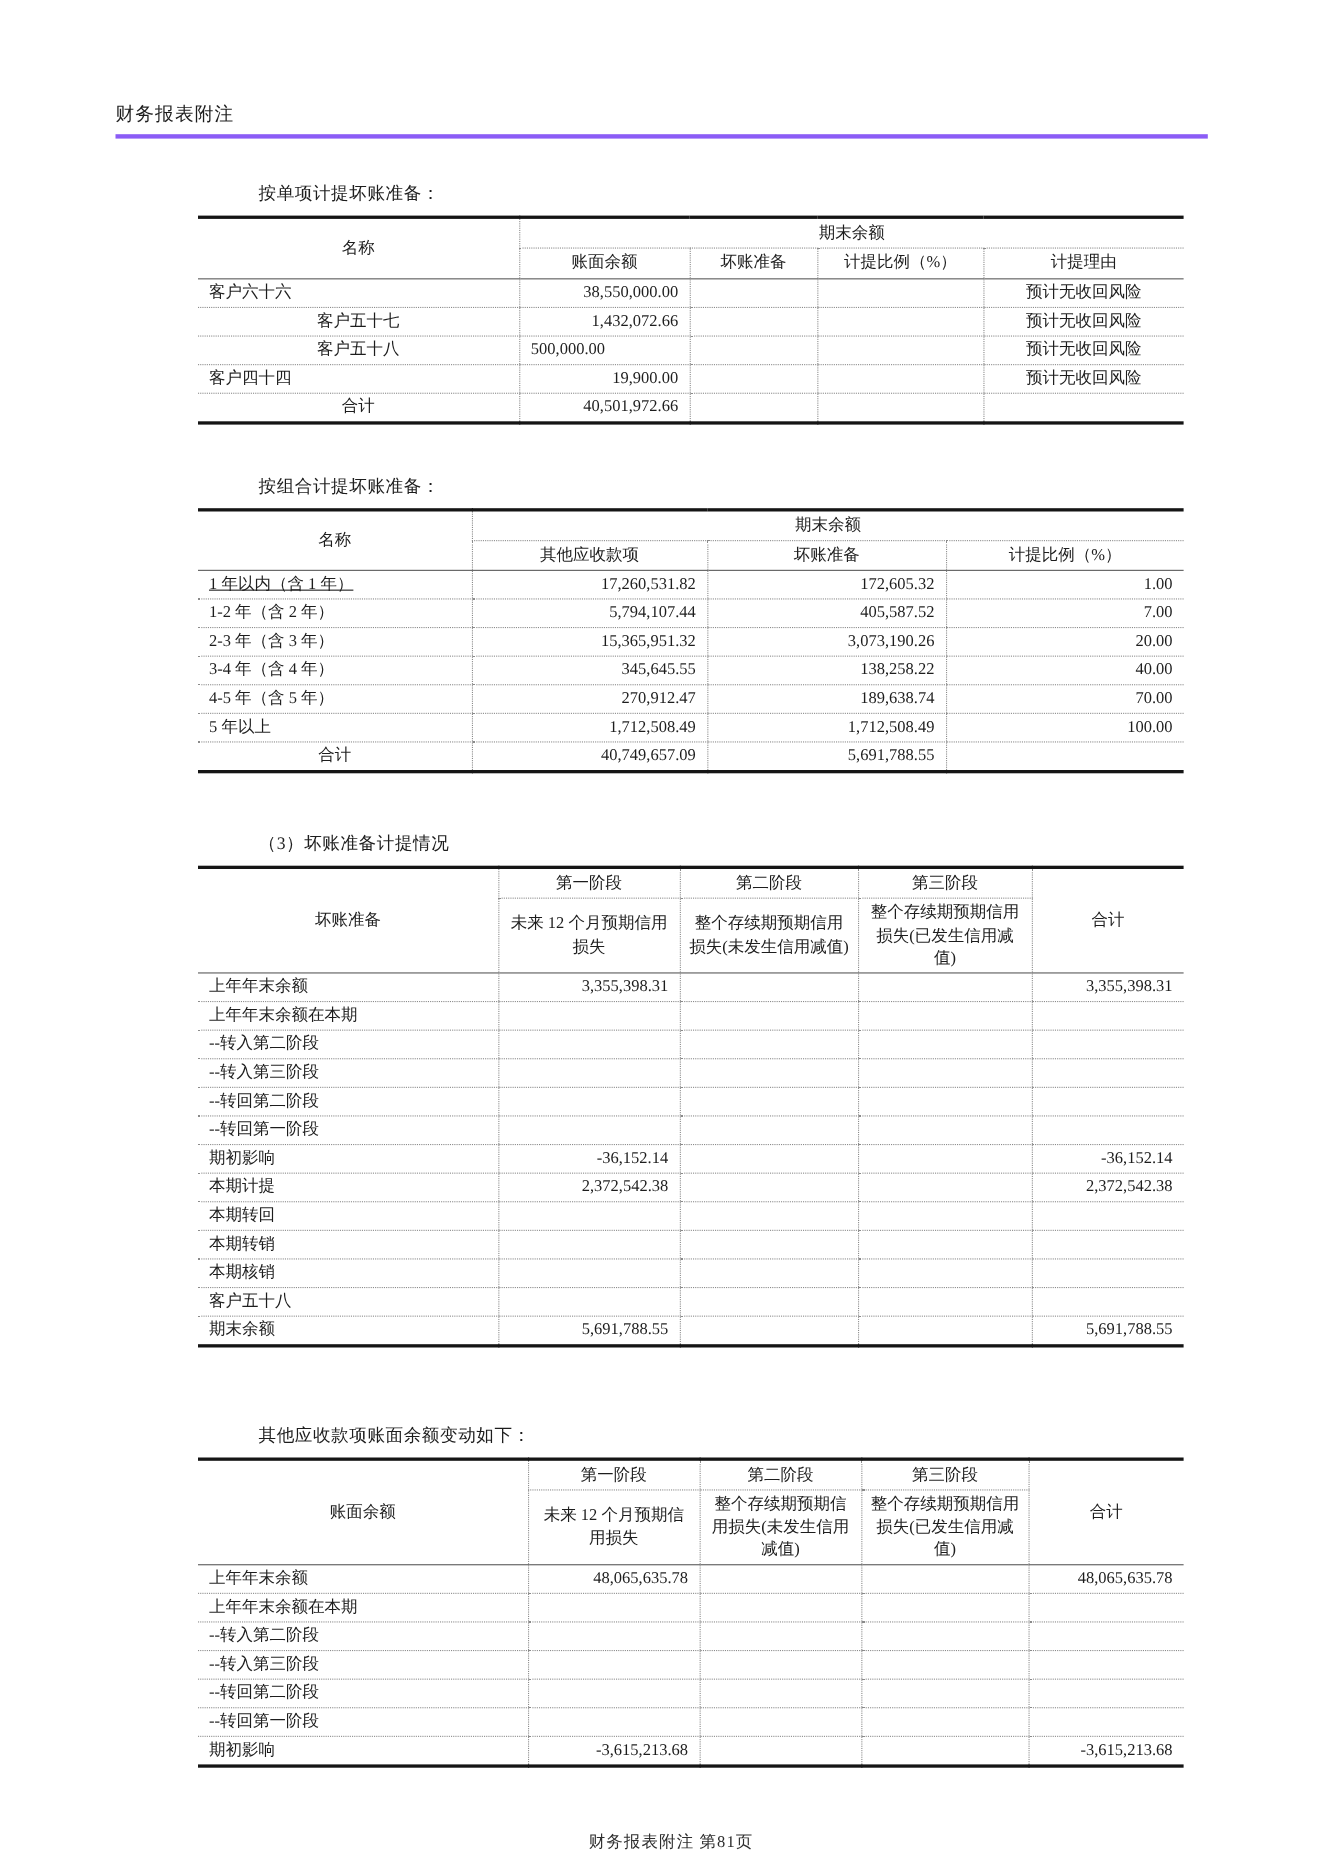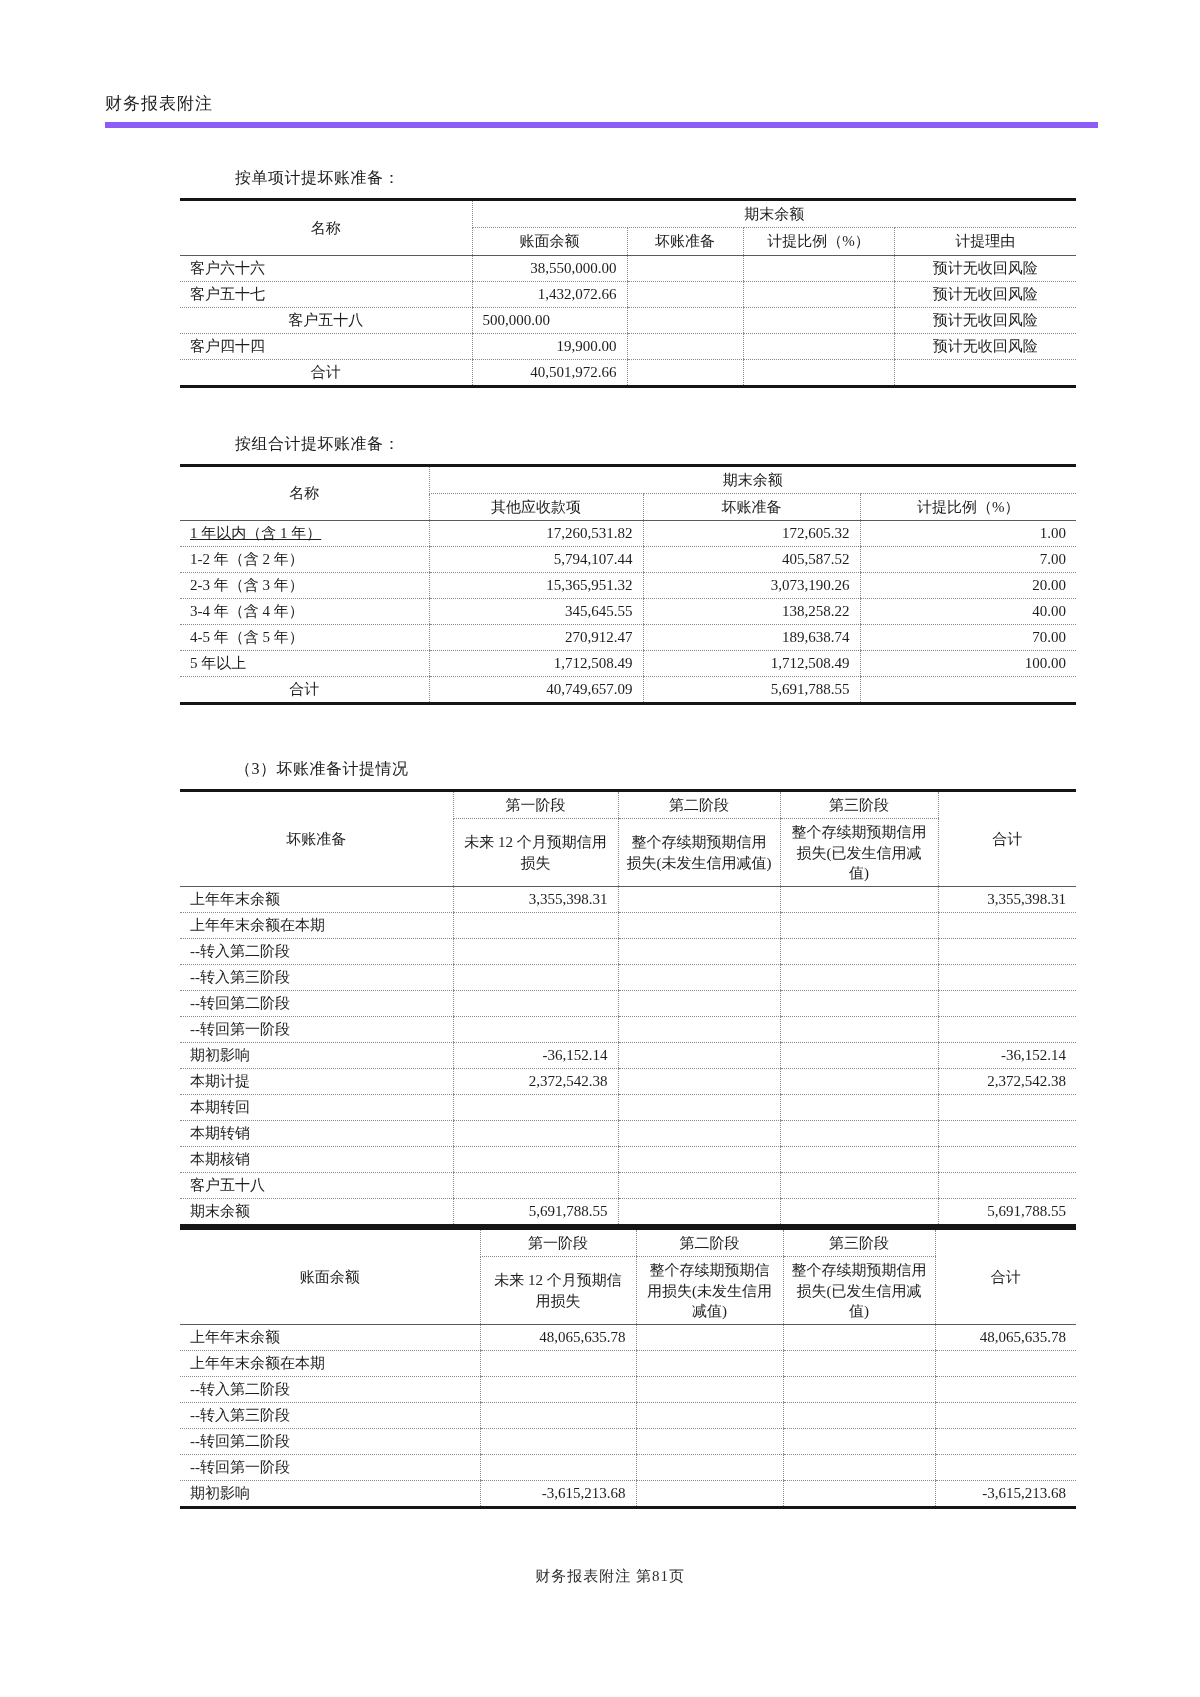--- a/index.html
+++ b/index.html
@@ -5,21 +5,21 @@
   html,body{margin:0;padding:0;background:#ffffff;}
   .page{
     width:1200px;height:1697px;background:#ffffff;position:relative;
     box-sizing:border-box;padding-top:92px;
     font-family:"Liberation Serif","DejaVu Serif",serif;
     color:#1d1d1d;
   }
   .doc-header{
     margin:0 102px 0 105px;
     padding-bottom:7px;
-    border-bottom:6px solid #8b5cf6;
+    border-bottom:4px solid #8b5cf6;
     font-size:17px;letter-spacing:1px;
   }
   .content{margin-left:180px;width:896px;}
   .sec-title{font-size:16px;padding-left:55px;margin:0 0 9px 0;letter-spacing:0.5px;}
   .mt1{margin-top:40px}
   .mt2{margin-top:46px}
   .mt3{margin-top:54px}
   .mt4{margin-top:70px}
 
   table.fin{
@@ -78,21 +78,21 @@
       </thead>
       <tbody>
           <tr>
             <td style="text-align: left;">客户六十六</td>
             <td style="text-align: right;">38,550,000.00</td>
             <td style="text-align: right;"></td>
             <td style="text-align: right;"></td>
             <td style="text-align: center;">预计无收回风险</td>
           </tr>
           <tr>
-            <td style="text-align: left;">客户五十七</td>
+            <td style="text-align: center;">客户五十七</td>
             <td style="text-align: right;">1,432,072.66</td>
             <td style="text-align: right;"></td>
             <td style="text-align: right;"></td>
             <td style="text-align: center;">预计无收回风险</td>
           </tr>
           <tr>
             <td style="text-align: center;">客户五十八</td>
             <td style="text-align: left;">500,000.00</td>
             <td style="text-align: right;"></td>
             <td style="text-align: right;"></td>
@@ -291,20 +291,21 @@
           <tr>
             <td style="text-align: left;">期末余额</td>
             <td style="text-align: right;">5,691,788.55</td>
             <td style="text-align: right;"></td>
             <td style="text-align: right;"></td>
             <td style="text-align: right;">5,691,788.55</td>
           </tr>
         </tbody>
     </table>
 
+    <p class="sec-title mt4">其他应收款项账面余额变动如下：</p>
     <table class="fin">
       <colgroup>
         <col style="width:300px">
           <col style="width:156px">
           <col style="width:147px">
           <col style="width:152px">
           <col style="width:141px">
       </colgroup>
       <thead>
         <tr>

